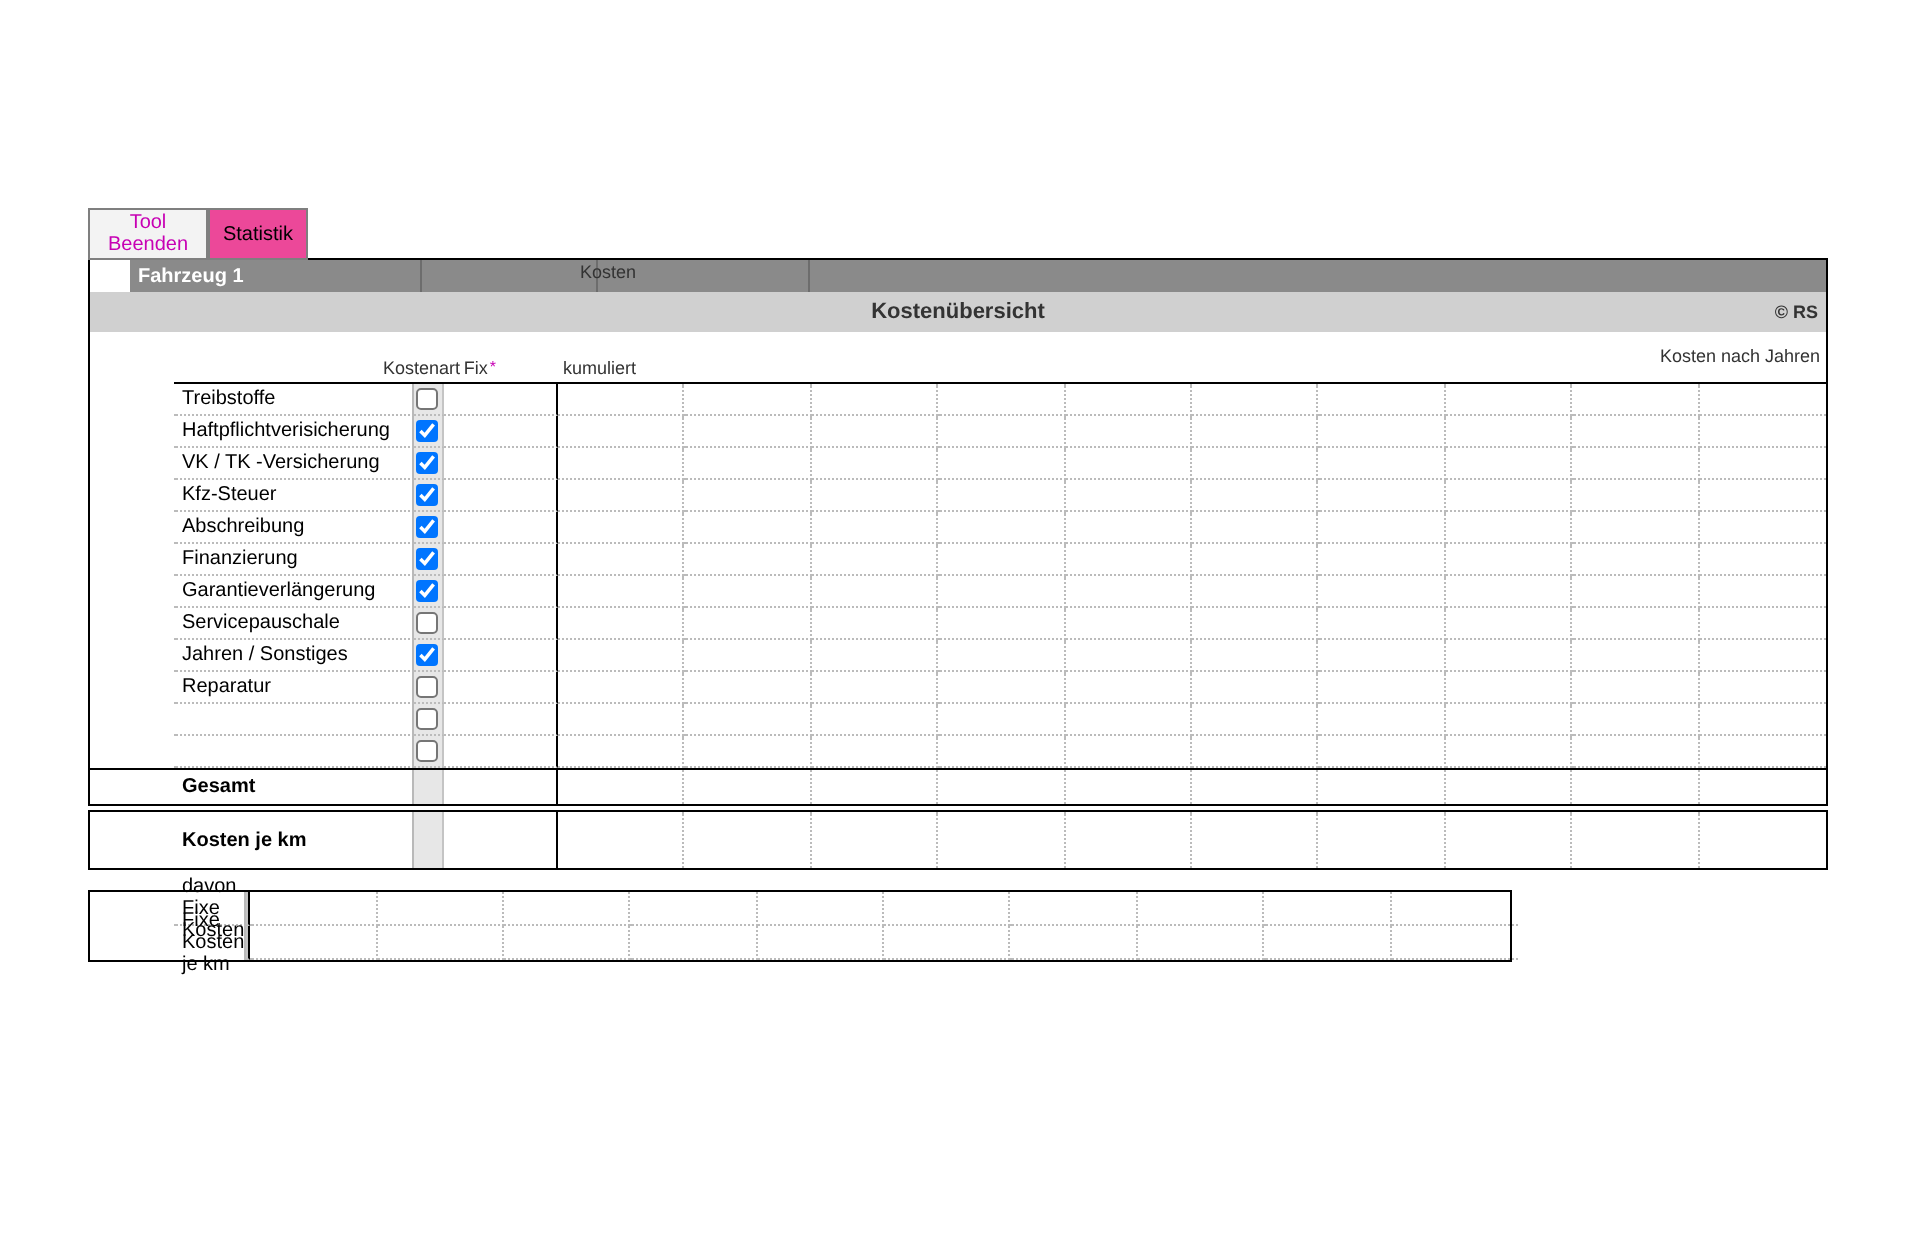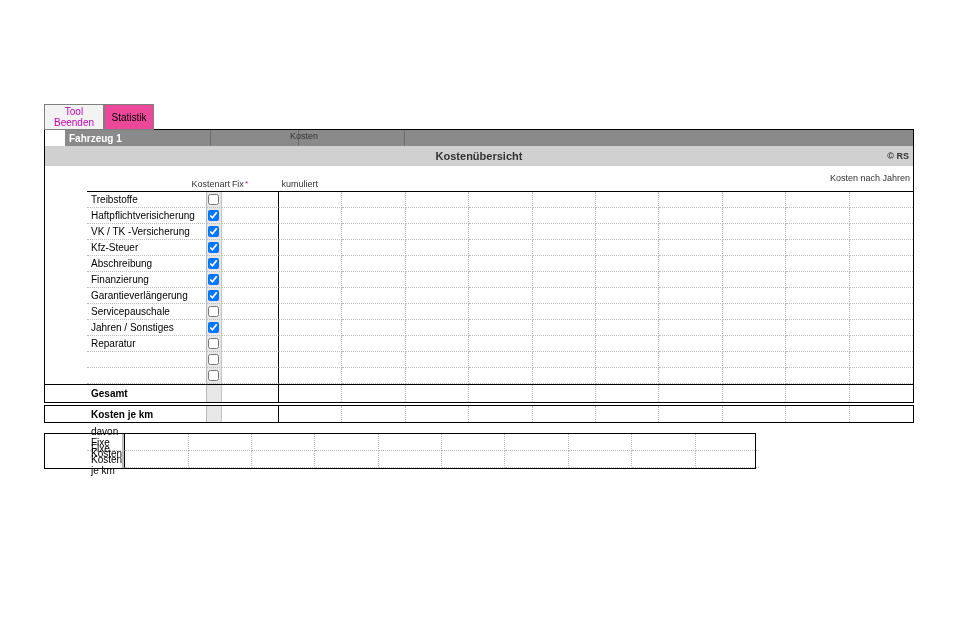--- a/index.html
+++ b/index.html
@@ -146,21 +146,21 @@
     border-right: 1px solid #b9b9b9;
   }
   .gesamt-row .fixcol { background:#e7e7e7; border-bottom:none; }
   .gesamt-row .yearcol { border-bottom: none; }
   .gesamt-row .kumcol { border-bottom: none; }
   .band {
     border:1px solid #000;
     margin-top:2px;
     width:870px;
     display:flex;
-    height:18px;
+    height:30px;
   }
   .band .label {
     font-weight:bold;
     padding-left:4px;
     display:flex;align-items:center;
     border-right:1px solid #b9b9b9;
     font-size:10px;
   }
   .band .fixcol { border-bottom:none; }
   .band .kumcol { border-bottom:none; }

